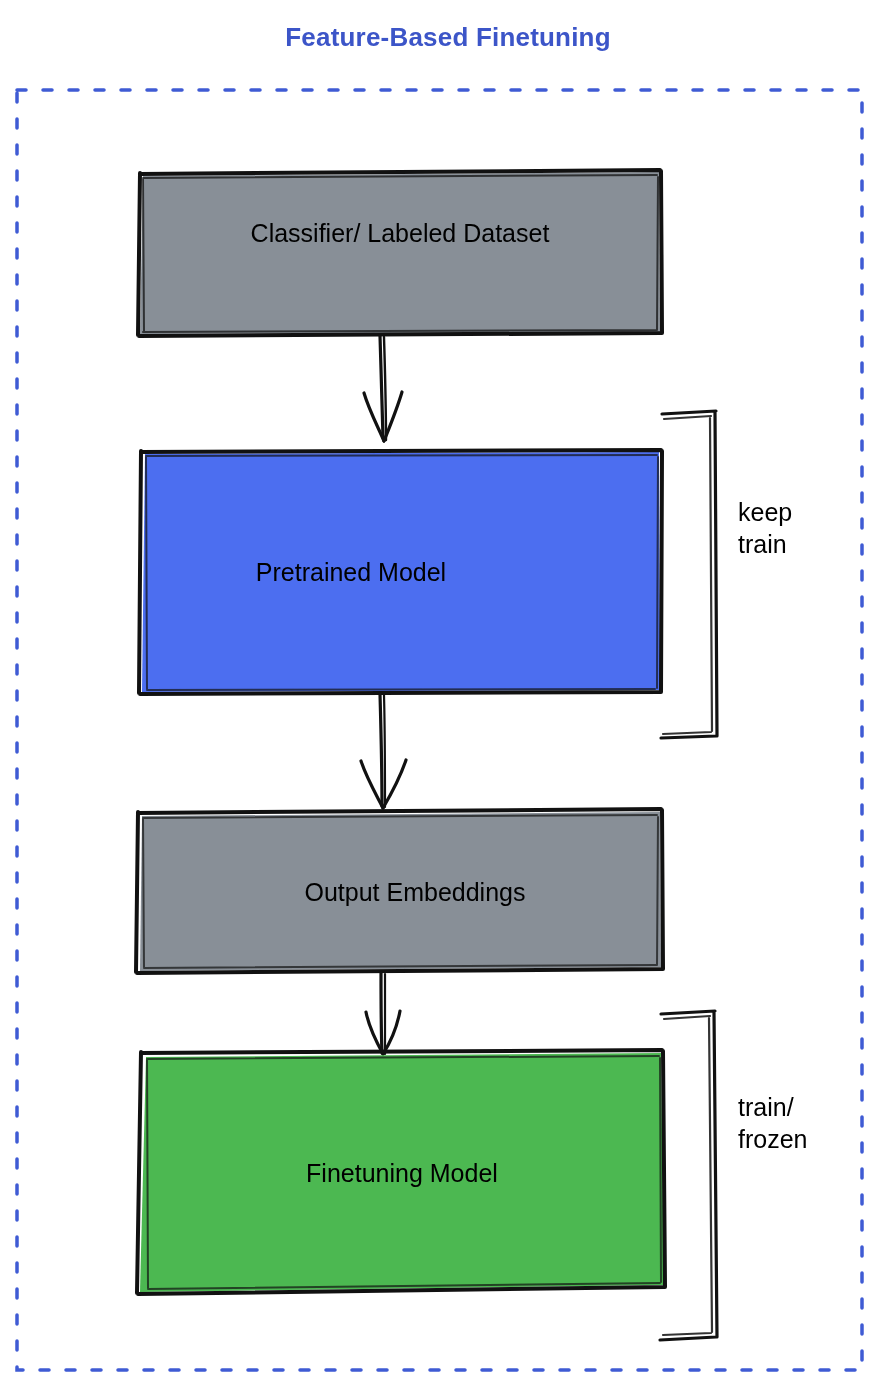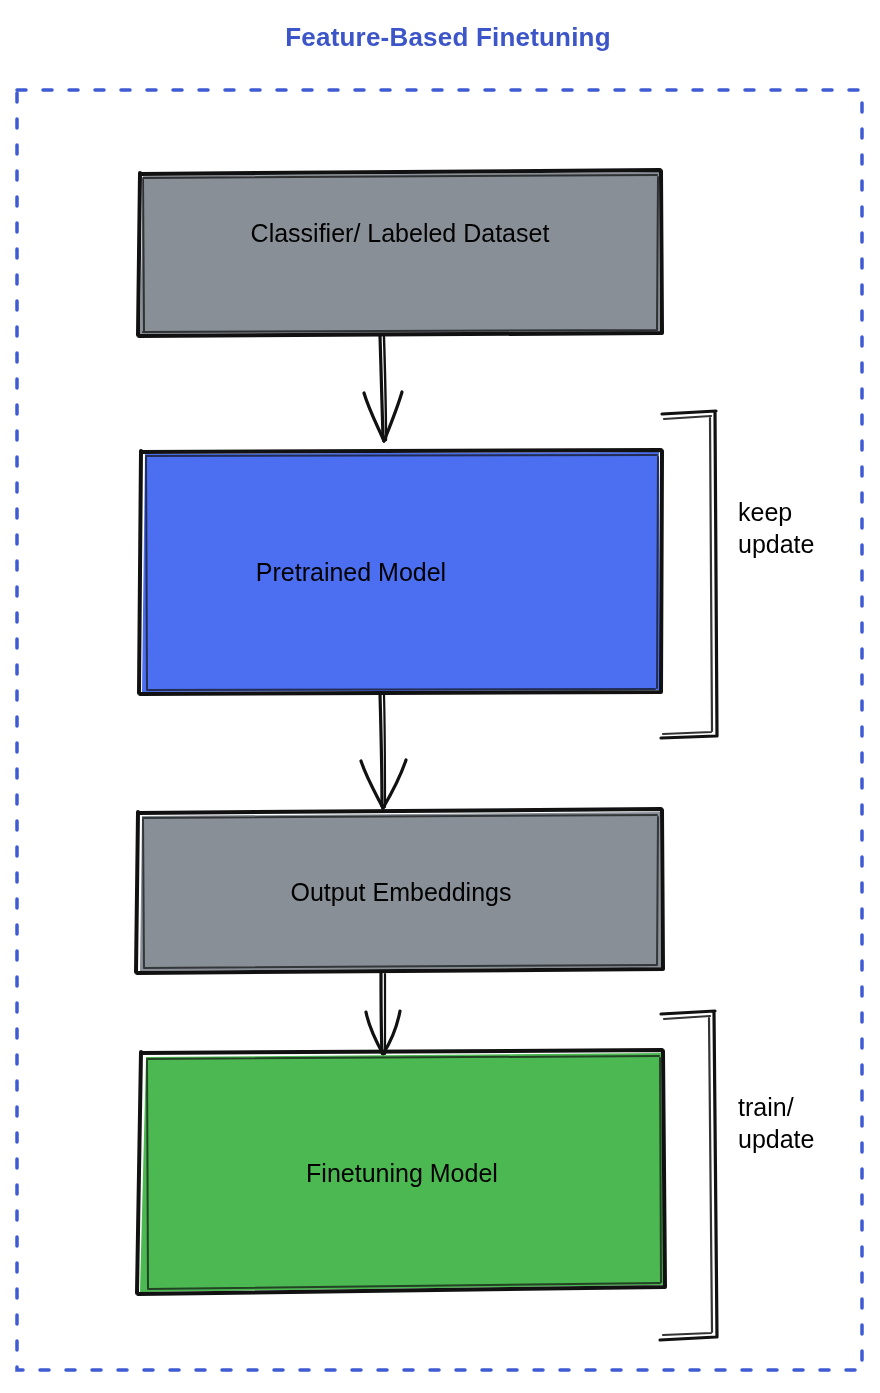--- a/index.html
+++ b/index.html
@@ -120,23 +120,23 @@
       <path d="M661,1014 L715,1011 M714,1012 L717,1337 M716,1337 L660,1340" fill="none" stroke="#111111" stroke-width="3.2" stroke-linecap="round" stroke-linejoin="round"></path>
       <path d="M664,1019 L710,1016 M709,1018 L712,1332 M711,1333 L663,1335" fill="none" stroke="#111111" stroke-width="2.2" stroke-linecap="round" stroke-linejoin="round" opacity="0.85"></path>
     </g>
 
   </svg>
 
   <div class="node-label" style="left:140px; top:219px; width:520px;">Classifier/ Labeled Dataset</div>
 
   <div class="node-label" style="left:142px; top:558px; width:418px;">Pretrained Model</div>
 
-  <div class="node-label" style="left:141px; top:878px; width:520px;">Output Embeddings</div>
+  <div class="node-label" style="left:155px; top:878px; width:520px;">Output Embeddings</div>
 
   <div class="node-label" style="left:143px; top:1159px; width:518px;">Finetuning Model</div>
 
   <div class="bracket-label" style="left:738px; top:497px;">keep
-update</div>
+train</div>
 
   <div class="bracket-label" style="left:738px; top:1092px;">train/
-update</div>
+frozen</div>
 
 </div>
 
 </body></html>

